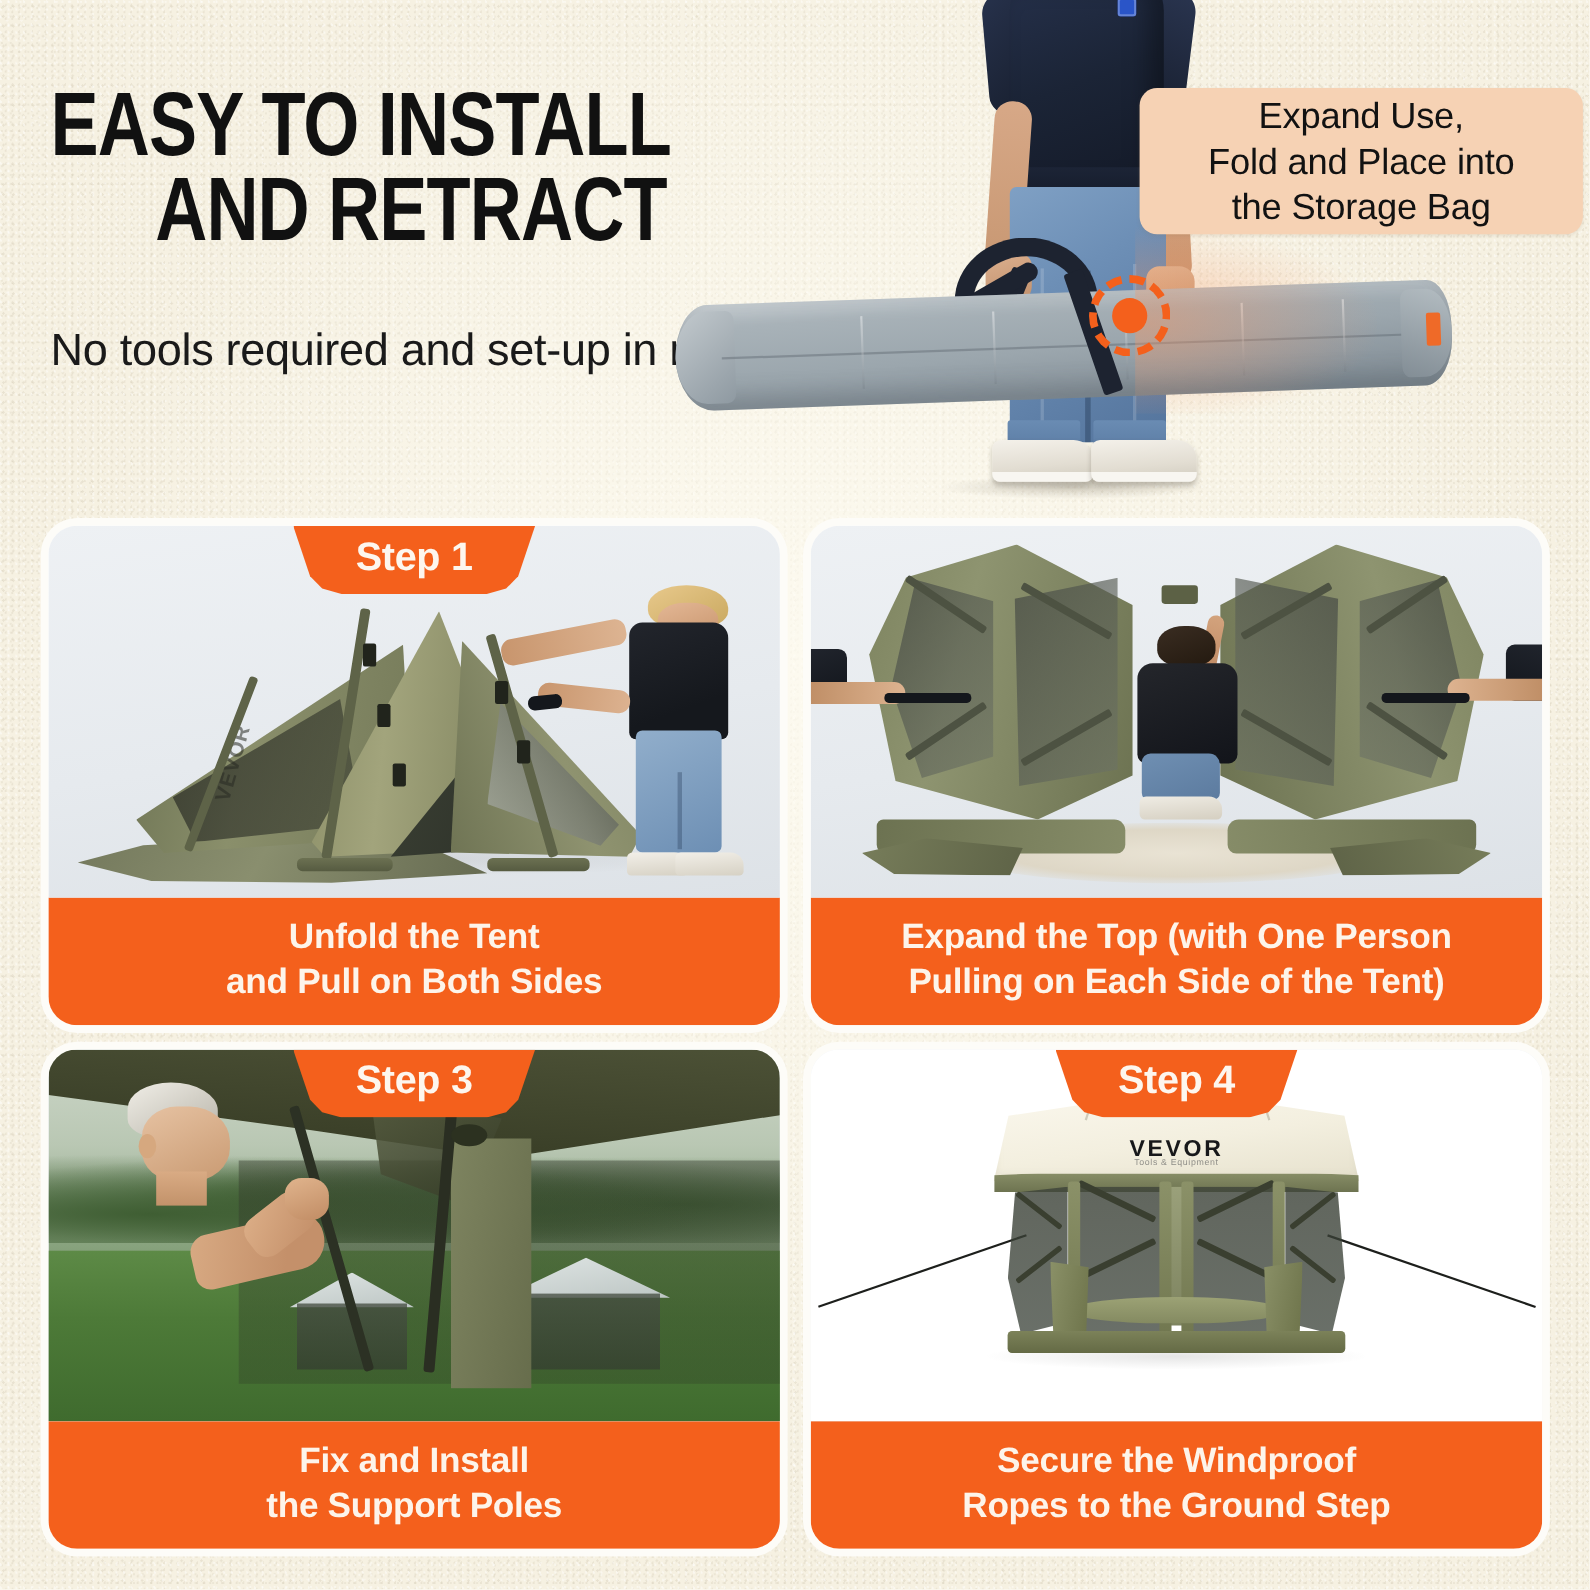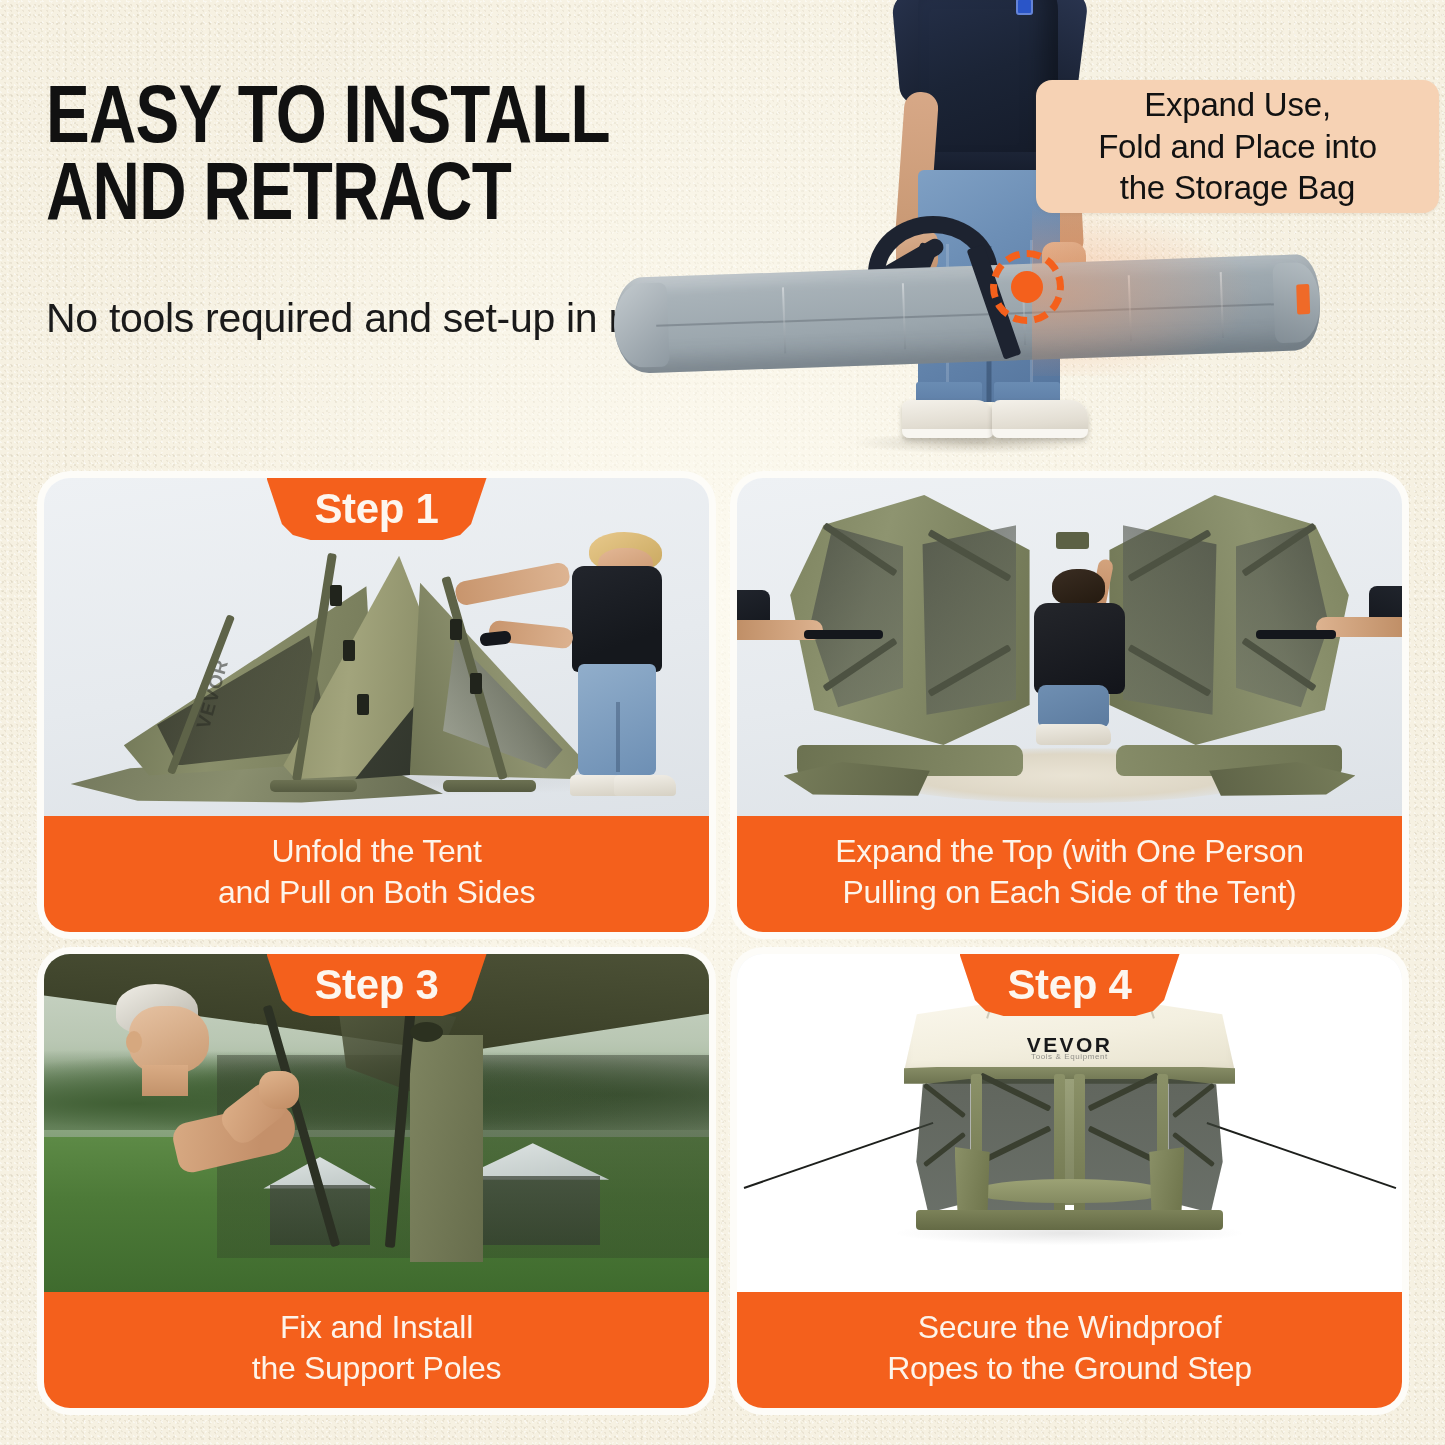--- a/index.html
+++ b/index.html
@@ -34,20 +34,21 @@
   #vignette {
     position: absolute; inset: 0;
     background: radial-gradient(ellipse at 50% 42%, rgba(255,253,244,.75) 0%, rgba(248,243,229,0) 62%);
     pointer-events: none;
   }
 
   
   #headline {
     position: absolute; left: 46px; top: 75px;
     width: 700px;
+    text-align: right;
   }
   .h-line {
     font-weight: bold;
     font-size: 82px;
     line-height: 0.94;
     letter-spacing: -1px;
     color: #111111;
     transform: scaleX(.80);
     transform-origin: left center;
     white-space: nowrap;
@@ -264,29 +265,30 @@
   .ribbon {
     position: absolute; left: 50%; top: 0;
     transform: translateX(-50%);
     width: 220px; height: 62px;
     background: #f4601c;
     clip-path: polygon(0 0, 100% 0, 93% 74%, 88% 92%, 80% 100%, 20% 100%, 12% 92%, 7% 74%);
     display: flex; align-items: flex-start; justify-content: center;
     z-index: 6;
   }
   .ribbon-label {
-    font-size: 42px; font-weight: bold; color: #fdf6ee;
+    font-size: 36px; font-weight: bold; color: #fdf6ee;
     letter-spacing: -.3px; padding-top: 7px;
   }
 
   .caption {
     flex: 0 0 auto;
     background: #f4601c;
     padding: 15px 18px 19px;
     text-align: center;
+    font-weight: bold;
   }
   .caption-text {
     font-size: 32px; line-height: 1.28; color: #fdf4ea;
     letter-spacing: -.3px; white-space: pre-line;
   }
 
   
   .s1-ground {
     position: absolute; left: 8%; bottom: 6%; width: 84%; height: 9%;
     background: radial-gradient(ellipse at center, rgba(150,150,150,.20) 0%, rgba(150,150,150,0) 72%);

